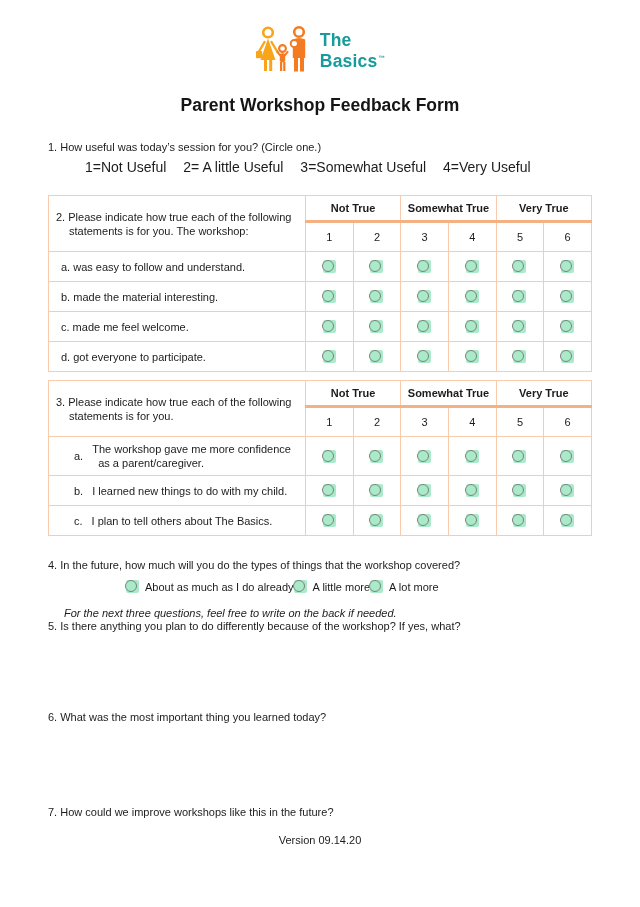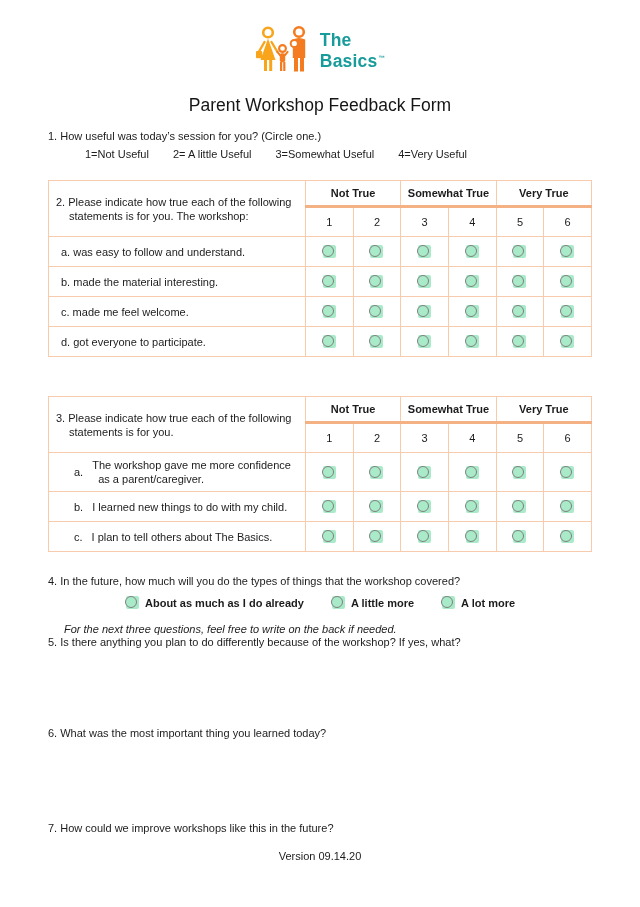--- a/index.html
+++ b/index.html
@@ -10,24 +10,24 @@
     overflow:hidden;
   }
   .page { width:640px; height:907px; padding:0 48px; box-sizing:border-box; }
 
   
   .logo-wrap { display:flex; justify-content:center; align-items:center; gap:9px; padding-top:24px; height:52px; }
   .brand { color:#189B9B; font-weight:700; font-size:17.5px; line-height:18px; letter-spacing:.2px; }
   .brand .tm { font-size:6.5px; vertical-align:super; margin-left:1px; }
 
   
-  h1.title { font-size:17.5px; font-weight:400; text-align:center; margin:19px 0 0 0; color:#151515; }
+  h1.title { font-size:17.5px; font-weight:700; text-align:center; margin:19px 0 0 0; color:#151515; }
   p.q { font-size:11px; margin:0; line-height:15px; }
-  .q1-block { margin-top:13px; }
-  .q1-options { display:flex; gap:24px; margin:4px 0 0 37px; font-size:11px; }
+  .q1-block { margin-top:24px; }
+  .q1-options { display:flex; gap:17px; margin:4px 0 0 37px; font-size:14px; }
 
   
   table.rating-table {
     border-collapse:collapse; table-layout:fixed; width:100%;
     font-size:11px; margin-top:20px;
   }
   table.rating-table td, table.rating-table th { border:1px solid #F8CBAD; }
   col.c-q { width:257px; }
   th.group { font-weight:700; text-align:center; height:22px; font-size:11px; color:#1c1c1c; }
   tr.r-nums td { border-top:3px solid #F4B183; height:26px; text-align:center; }
@@ -43,21 +43,21 @@
   
   .radio { display:inline-block; width:13px; height:13px; background:#A9EBC9; border-radius:2px; position:relative; vertical-align:middle; }
   .radio::after {
     content:""; position:absolute; left:-1px; top:0;
     width:10px; height:10px; border:1.4px solid #808080; border-radius:50%;
     background:#A9EBC9;
   }
 
   
   .q4-block { margin-top:22px; }
-  .q4-options { display:flex; gap:28px; margin:7px 0 0 78px; font-size:11px; align-items:flex-start;font-weight:bold; }
+  .q4-options { display:flex; margin:7px 0 0 78px; font-size:11px; align-items:flex-start; }
   .q4-option { display:inline-flex; align-items:center; gap:6px; }
 
   .note { font-size:11px; font-style:italic; margin:14px 0 0 16px; }
   .open-q { margin-top:12px; }
   .answer-space-lg { height:76px; }
   .answer-space-xl { height:80px; }
 
   
   .footer-copy { text-align:center; font-size:11px; margin-top:41px; }
   .footer-version { text-align:center; font-size:11px; margin-top:14px; }
@@ -169,21 +169,21 @@
         <td class="cell-radio"><span class="radio"></span></td>
         <td class="cell-radio"><span class="radio"></span></td>
         <td class="cell-radio"><span class="radio"></span></td>
         <td class="cell-radio"><span class="radio"></span></td>
         <td class="cell-radio"><span class="radio"></span></td>
         <td class="cell-radio"><span class="radio"></span></td>
       </tr>
     </tbody>
   </table>
 
-  <table class="rating-table" style="margin-top:39px;">
+  <table class="rating-table" style="margin-top:8px;">
     <colgroup>
         <col class="c-q">
         <col>
         <col>
         <col>
         <col>
         <col>
         <col>
       </colgroup>
     <tbody>

